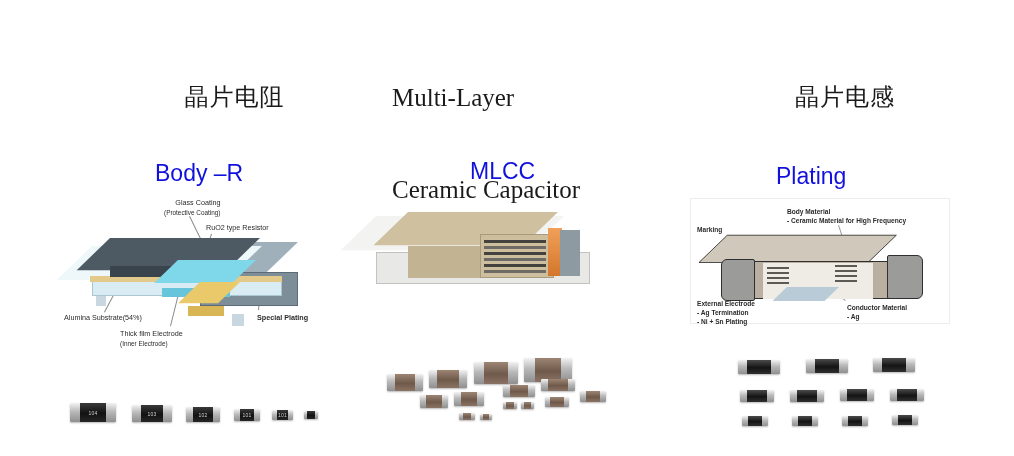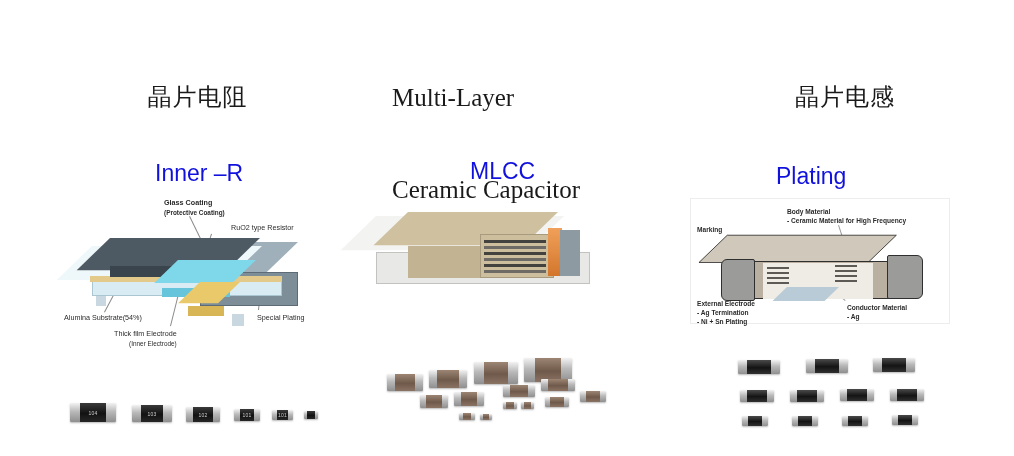--- a/index.html
+++ b/index.html
@@ -11,21 +11,21 @@
   .slide{position:relative;width:1014px;height:456px;}
 
   
   .heading{
     position:absolute;
     font-family:"Liberation Serif",serif;
     color:#1a1a1a;font-size:25px;line-height:1.22;
     white-space:pre;
   }
   .heading .cn{font-size:24px;letter-spacing:1px;}
-  .h-col1{left:0;top:22px;width:395px;text-align:center;}
+  .h-col1{left:0;top:22px;width:395px;text-align:center;padding-left:37px;}
   .h-col2{left:392px;top:22px;width:330px;text-align:left;}
   .h-col3{left:680px;top:22px;width:330px;text-align:center;}
 
   
   .bluelab{
     position:absolute;color:#1111dd;
     font-family:"Liberation Sans",sans-serif;
     font-size:23px;white-space:nowrap;
   }
   .b1{left:155px;top:160px;}
@@ -33,25 +33,25 @@
   .b3{left:776px;top:163px;}
 
   
   .rdiag{position:absolute;left:62px;top:196px;width:300px;height:150px;}
   .rlab{
     position:absolute;font-size:7.2px;color:#2b2b2b;
     font-family:"Liberation Sans",sans-serif;line-height:1.35;
     white-space:nowrap;
   }
   .rlab .sub{font-size:6.4px;}
-  .rl-glass{left:102px;top:2px;text-align:left;font-weight:bold;}
-  .rl-ruo2{left:144px;top:27px;margin-left:25px;}
+  .rl-glass{left:102px;top:2px;text-align:right;}
+  .rl-ruo2{left:144px;top:27px;}
   .rl-alumina{left:2px;top:117px;}
-  .rl-thick{left:52px;top:133px;text-align:right;}
-  .rl-plating{left:195px;top:117px;}
+  .rl-thick{left:58px;top:133px;text-align:left;}
+  .rl-plating{left:195px;top:117px;font-weight:bold;}
   .rleader{position:absolute;background:#8a8a8a;transform-origin:0 0;height:1px;}
 
   
   .rbody{position:absolute;left:20px;top:40px;width:230px;height:80px;}
   .rlayer{position:absolute;}
 
   
   .r-plate-side{
     left:118px;top:36px;width:98px;height:34px;background:#7d8e98;
     box-shadow:0 0 0 1px #5c6b75 inset;
@@ -198,21 +198,21 @@
 
   <div class="heading h-col2">
     <div>Multi-Layer</div>
     <div>Ceramic Capacitor</div>
   </div>
 
   <div class="heading h-col3">
     <div class="cn">晶片电感</div>
   </div>
 
-  <div class="bluelab b1">Inner –R</div>
+  <div class="bluelab b1">Body –R</div>
   <div class="bluelab b2">MLCC</div>
   <div class="bluelab b3">Plating</div>
 
   <div class="rdiag">
 
     <div class="rlab rl-glass">
       <span>Glass Coating</span><br>
       <span class="sub">(Protective Coating)</span>
     </div>
     <div class="rlab rl-ruo2">RuO2 type Resistor</div>

